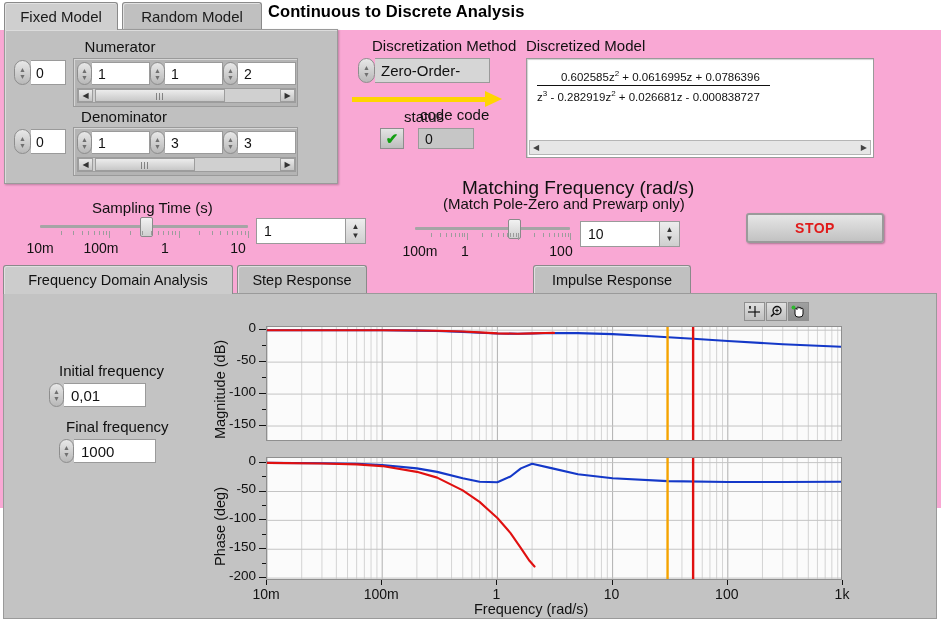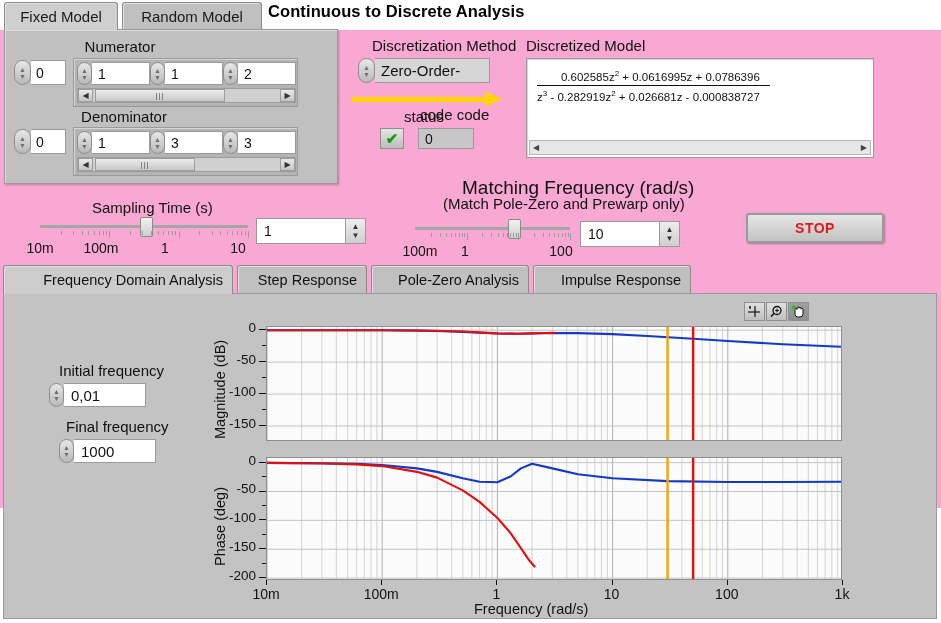--- a/index.html
+++ b/index.html
@@ -228,21 +228,21 @@
     box-shadow: 1px 1px 2px rgba(0,0,0,0.3);
   }
 
   
   .atab {
     position: absolute; top: 265px; height: 29px;
     background: #c0c0c0;
     border: 1px solid #8a8a8a; border-bottom: none;
     border-radius: 3px 3px 0 0;
     font-size: 14.5px; color: #111;
-    display: flex; align-items: center; justify-content: flex-end;
+    display: flex; align-items: center; justify-content: center;
     padding: 0 9px;
     box-shadow: inset 1px 1px 0 #e0e0e0;
   }
   .atab.active { background: #cccccc; z-index: 3; }
   #atab0 { left: 3px;   width: 230px; }
   #atab1 { left: 237px; width: 130px; }
   #atab2 { left: 371px; width: 158px; }
   #atab3 { left: 533px; width: 158px; }
 
   .analysis-panel {
@@ -546,23 +546,20 @@
     </div>
   </div>
 
   <div class="stop-btn">STOP</div>
 
   <div class="atab active" id="atab0">
     <span>Frequency Domain Analysis</span>
   </div>
   <div class="atab" id="atab1">
     <span>Step Response</span>
-  </div>
-  <div class="atab" id="atab2">
-    <span>Pole-Zero Analysis</span>
   </div>
   <div class="atab" id="atab3">
     <span>Impulse Response</span>
   </div>
 
   <div class="analysis-panel">
 
     <div class="ff-title" id="init-title">Initial frequency</div>
     <div class="ff-entry" id="init-entry">
       <div class="spin-oval">

